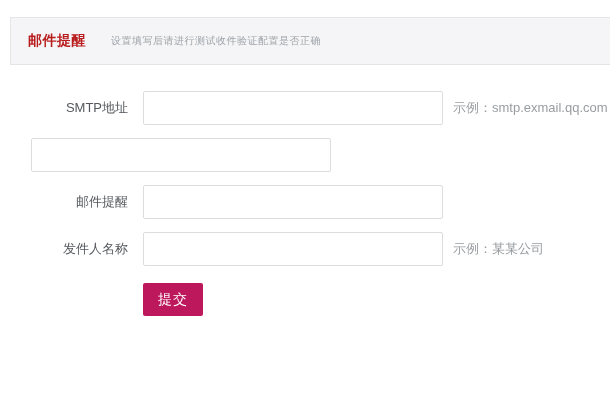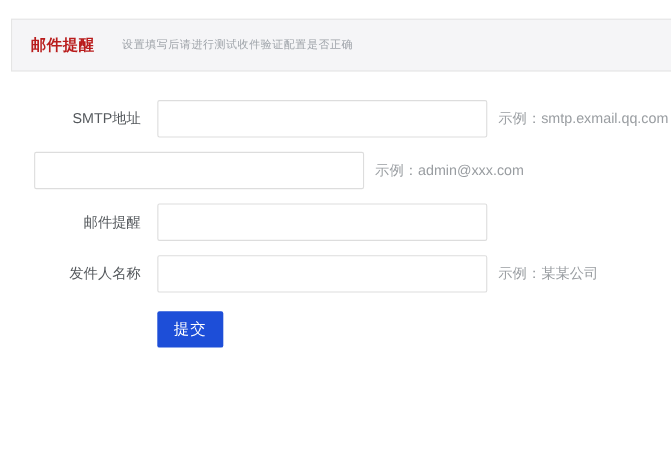--- a/index.html
+++ b/index.html
@@ -75,21 +75,21 @@
     white-space: nowrap;
   }
   .submit-row {
     margin-left: 127px;
     margin-top: 17px;
   }
   .submit-button {
     min-width: 58px;
     height: 33px;
     padding: 0 15px;
-    background: #1d4ed8;
+    background: #be185d;
     color: #ffffff;
     border: none;
     border-radius: 2px;
     font-size: 14px;
     font-family: inherit;
     cursor: pointer;
     letter-spacing: 1px;
   }
 </style>
 </head>
@@ -104,21 +104,20 @@
 
   <div class="form-row">
     <span class="field-label">SMTP地址</span>
     <input class="text-input" type="text" value="" style="">
     <span class="field-example">示例：smtp.exmail.qq.com</span>
   </div>
 
 
   <div class="form-row">
     <input class="text-input" type="text" value="" style="">
-    <span class="field-example">示例：admin@xxx.com</span>
   </div>
 
   <div class="form-row">
     <span class="field-label">邮件提醒</span>
     <input class="text-input" type="text" value="" style="">
     <span class="field-example"></span>
   </div>
 
   <div class="form-row">
     <span class="field-label">发件人名称</span>

